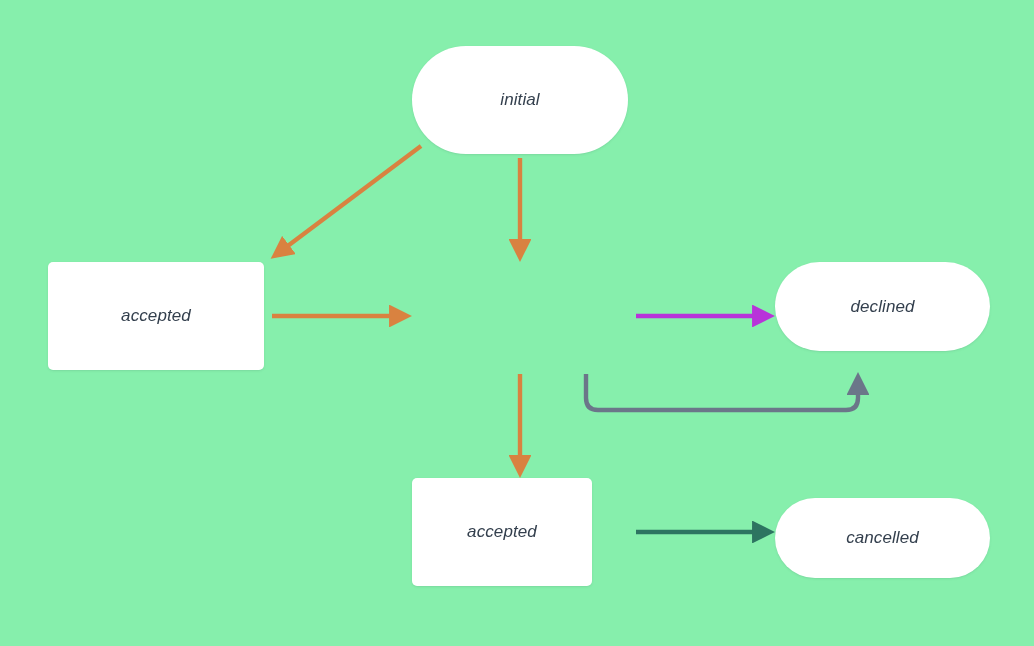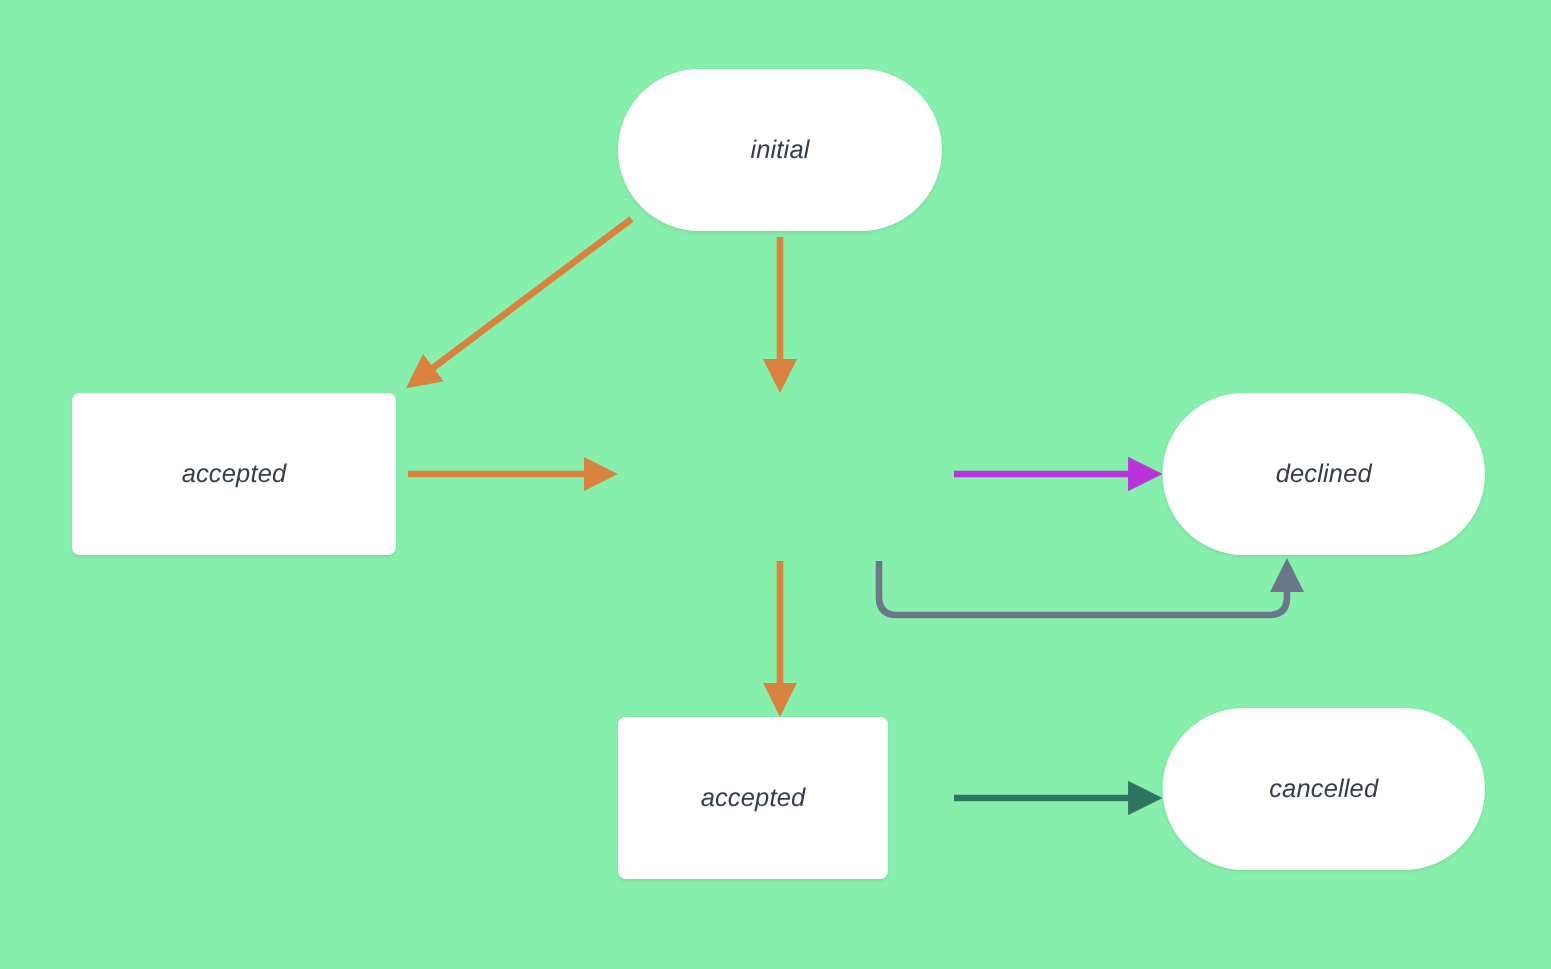--- a/index.html
+++ b/index.html
@@ -80,25 +80,25 @@
 
   <div class="node node-pill" style="left:412px; top:46px; width:216px; height:108px;">
     <span class="node-label">initial</span>
   </div>
 
   <div class="node node-rect" style="left:48px; top:262px; width:216px; height:108px;">
     <span class="node-label">accepted</span>
   </div>
 
 
-  <div class="node node-pill" style="left:775px; top:262px; width:215px; height:108px;">
+  <div class="node node-pill" style="left:775px; top:262px; width:215px; height:89px;">
     <span class="node-label">declined</span>
   </div>
 
   <div class="node node-rect" style="left:412px; top:478px; width:180px; height:108px;">
     <span class="node-label">accepted</span>
   </div>
 
-  <div class="node node-pill" style="left:775px; top:472px; width:215px; height:108px;">
+  <div class="node node-pill" style="left:775px; top:498px; width:215px; height:80px;">
     <span class="node-label">cancelled</span>
   </div>
 
 </div>
 
 </body></html>

